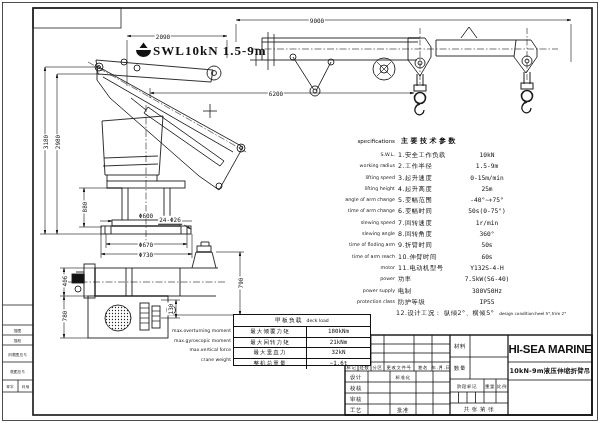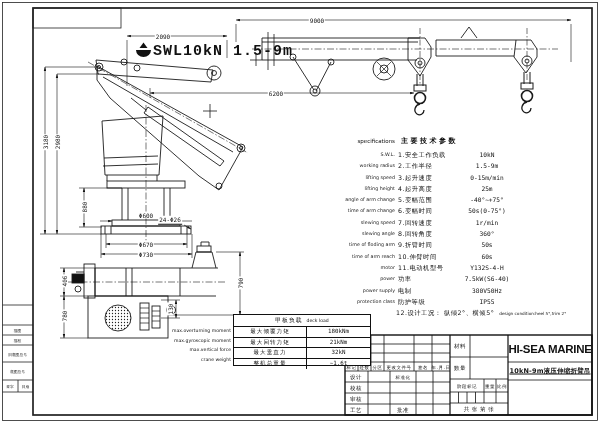--- a/index.html
+++ b/index.html
@@ -5,21 +5,21 @@
   html,body{margin:0;padding:0;background:#e8e8e8;}
   .sheet{position:relative;width:600px;height:423px;background:#fff;overflow:hidden;
          font-family:"DejaVu Sans",sans-serif;color:#111;}
   .abs{position:absolute;}
   svg{position:absolute;left:0;top:0;}
   .dim{font-family:"DejaVu Sans Mono",monospace;font-size:6px;line-height:7px;background:#fff;
        padding:0 1px;white-space:nowrap;transform:translate(-50%,-50%);}
   .dimv{font-family:"DejaVu Sans Mono",monospace;font-size:6px;line-height:7px;background:#fff;
        padding:0 1px;white-space:nowrap;transform:translate(-50%,-50%) rotate(-90deg);}
   .dim-ul{border-bottom:0.8px solid #111;padding-bottom:0.5px;}
-  .swl{font-family:Liberation Mono, monospace;font-size:15px;font-weight:bold;letter-spacing:1px;white-space:nowrap;}
+  .swl{font-family:Liberation Serif, serif;font-size:13px;font-weight:bold;letter-spacing:1px;white-space:nowrap;}
   
   .spec-title-en{font-size:5.5px;text-align:right;width:95px;}
   .spec-title-zh{font-size:7px;letter-spacing:2.5px;white-space:nowrap;font-weight:bold;font-family:Liberation Serif, serif;}
   .spec-rows{width:212px;}
   .spec-row{display:flex;height:11.3px;line-height:11.3px;align-items:center;white-space:nowrap;}
   .spec-en{width:95px;text-align:right;font-size:4.8px;color:#222;}
   .spec-zh{width:64px;margin-left:3px;font-size:6.3px;letter-spacing:0.5px;}
   .spec-val{width:50px;text-align:center;font-size:6.2px;font-family:"DejaVu Sans Mono",monospace;}
   .design-row{display:flex;align-items:baseline;white-space:nowrap;}
   .design-zh{font-size:6.3px;letter-spacing:0.5px;}
@@ -33,21 +33,21 @@
   .deck-row:last-child{border-bottom:none;}
   .deck-zh{width:72px;border-right:1px solid #111;text-align:center;font-size:5.6px;letter-spacing:1px;}
   .deck-val{flex:1;text-align:center;font-size:5.8px;font-family:"DejaVu Sans Mono",monospace;}
   .deck-en-col{width:92px;text-align:right;}
   .deck-en-row{height:9.7px;line-height:9.7px;font-size:4.6px;white-space:nowrap;}
   
   .tb{font-size:4.5px;white-space:nowrap;transform:translate(-50%,-50%);letter-spacing:0.5px;}
   .tb6{font-size:5.5px;}
   .company{font-size:11.5px;font-weight:bold;font-family:"Liberation Sans",sans-serif;
            letter-spacing:-0.3px;transform:translate(-50%,-50%);white-space:nowrap;}
-  .dtitle{font-size:6.5px;font-weight:bold;transform:translate(-50%,-50%);white-space:nowrap;letter-spacing:0.2px;text-decoration:underline;}
+  .dtitle{font-size:6.5px;font-weight:bold;transform:translate(-50%,-50%);white-space:nowrap;letter-spacing:0.2px;}
   .margin-lbl{font-size:3.8px;white-space:nowrap;transform:translate(-50%,-50%);color:#222;}
 </style>
 </head>
 <body>
 
 <div class="sheet">
 
 <svg width="600" height="423" viewBox="0 0 600 423">
   <defs>
     <marker id="ar" markerWidth="8" markerHeight="8" refX="6.5" refY="2" orient="auto">

